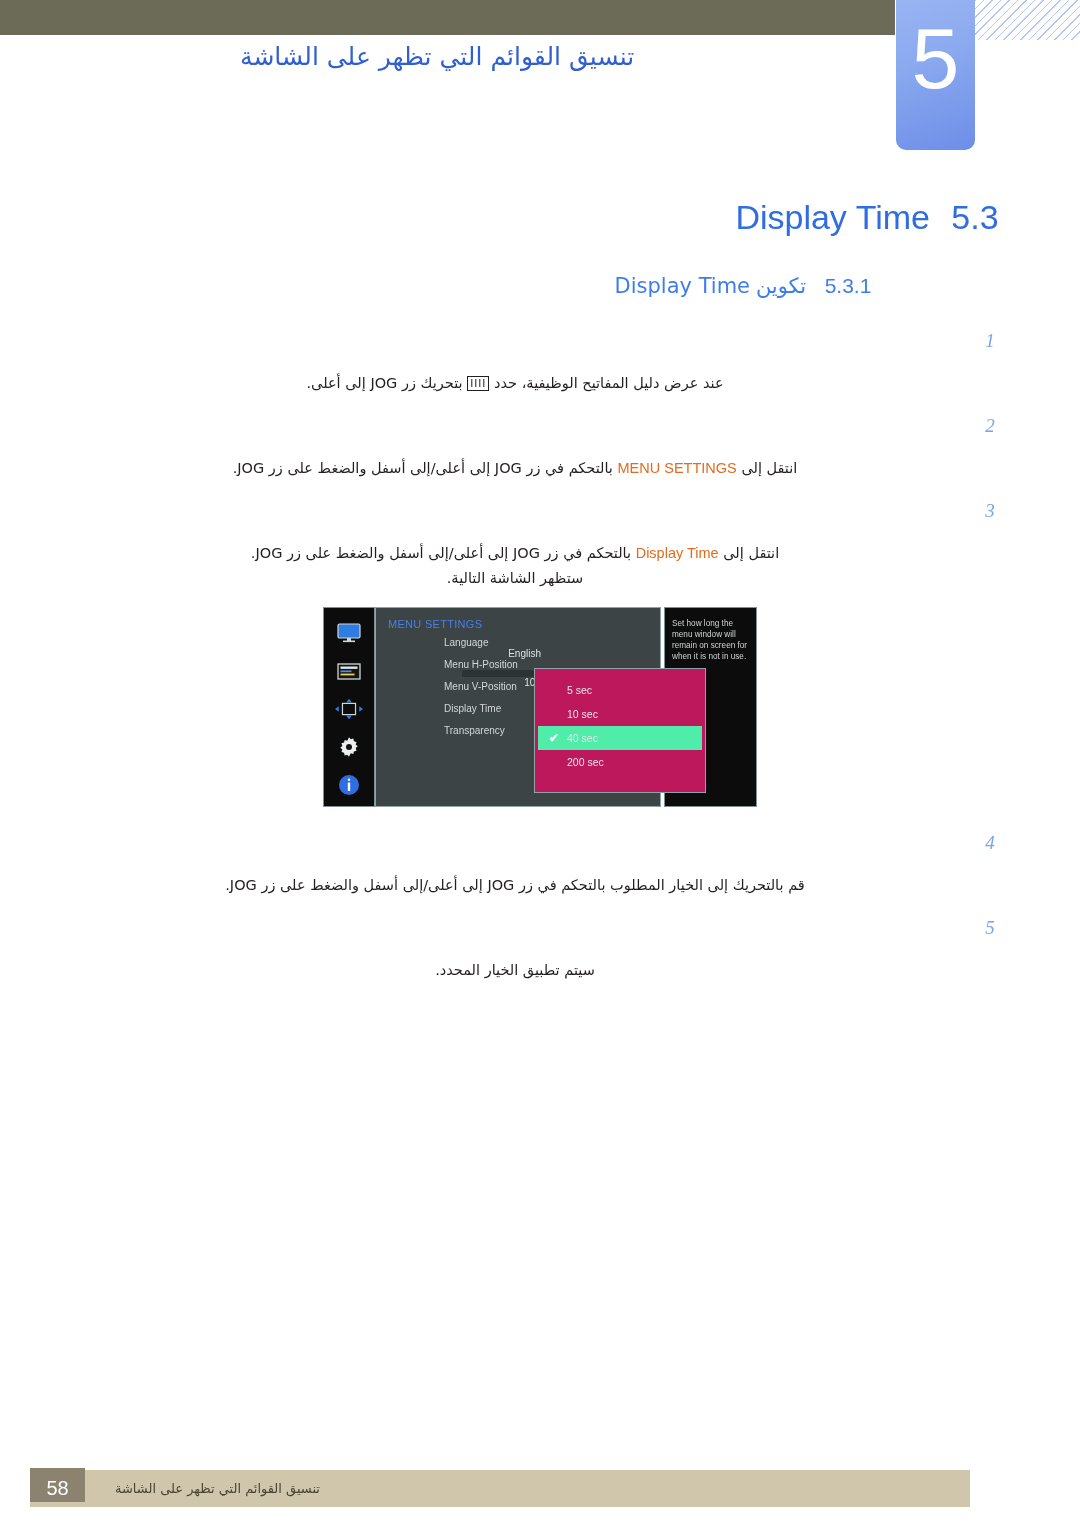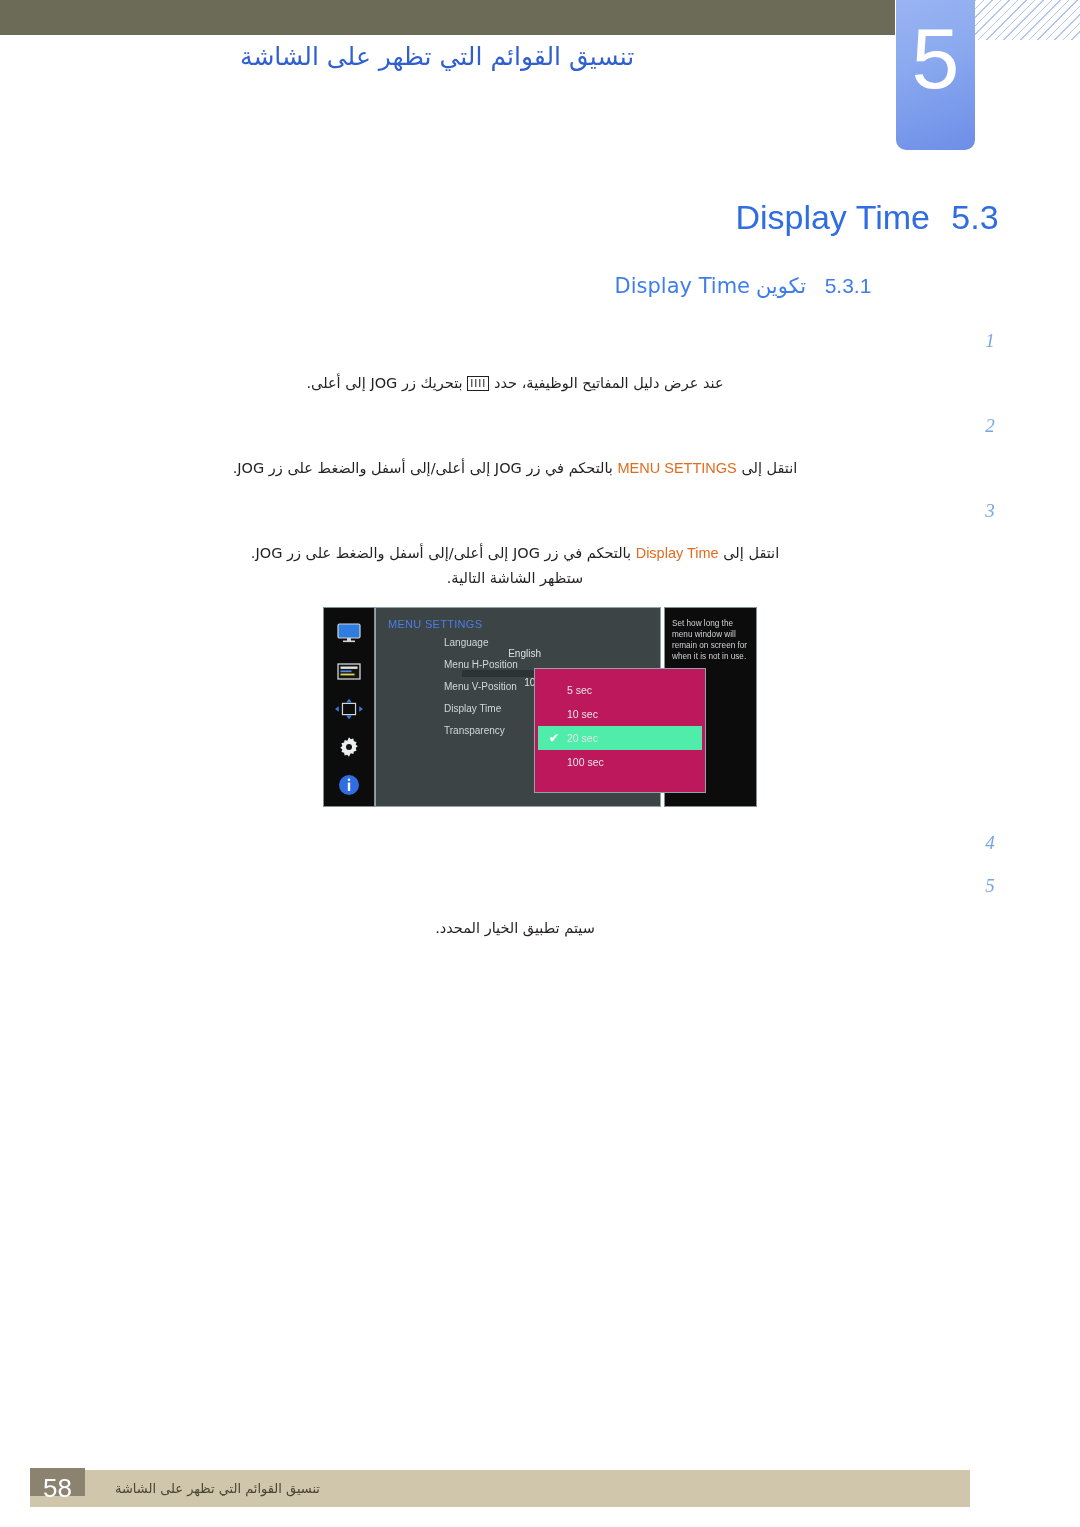--- a/index.html
+++ b/index.html
@@ -314,24 +314,24 @@
     direction: rtl;
     font-size: 13px;
     color: #4a4433;
     font-family: "DejaVu Sans", sans-serif;
   }
   .footer-page {
     position: absolute;
     left: 0px;
     top: -2px;
     width: 55px;
-    height: 28px;
+    height: 34px;
     background: #8b8370;
     color: #ffffff;
-    font-size: 26px;
+    font-size: 20px;
     line-height: 41px;
     text-align: center;
     font-family: "Liberation Sans", sans-serif;
   }
 </style>
 </head>
 <body>
 
 <div class="header-band"></div>
 <div class="header-hatch"></div>
@@ -466,34 +466,35 @@
 
           <div class="dropdown">
             <div class="dd-item">
               <span>5 sec</span>
             </div>
             <div class="dd-item">
               <span>10 sec</span>
             </div>
             <div class="dd-item selected" style="background: rgb(79, 236, 170);">
               <span class="dd-check">✔</span>
-              <span>20 sec</span>
+              <span>40 sec</span>
             </div>
             <div class="dd-item">
-              <span>100 sec</span>
+              <span>200 sec</span>
             </div>
           </div>
         </div>
 
         <div class="osd-help">Set how long the menu window will remain on screen for when it is not in use.</div>
       </div>
     </div>
 
     <div class="step" style="margin-top:22px;">
       <div class="step-num">4</div>
+      <div class="step-body">قم بالتحريك إلى الخيار المطلوب بالتحكم في زر JOG إلى أعلى/إلى أسفل والضغط على زر JOG.</div>
     </div>
 
     <div class="step">
       <div class="step-num">5</div>
       <div class="step-body">سيتم تطبيق الخيار المحدد.</div>
     </div>
 
   </div>
 </div>
 

